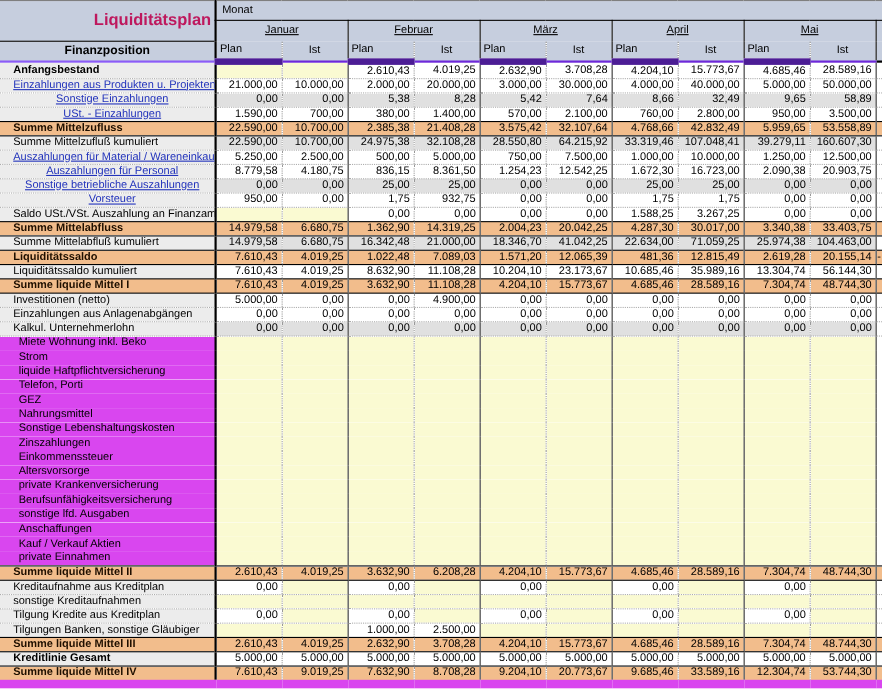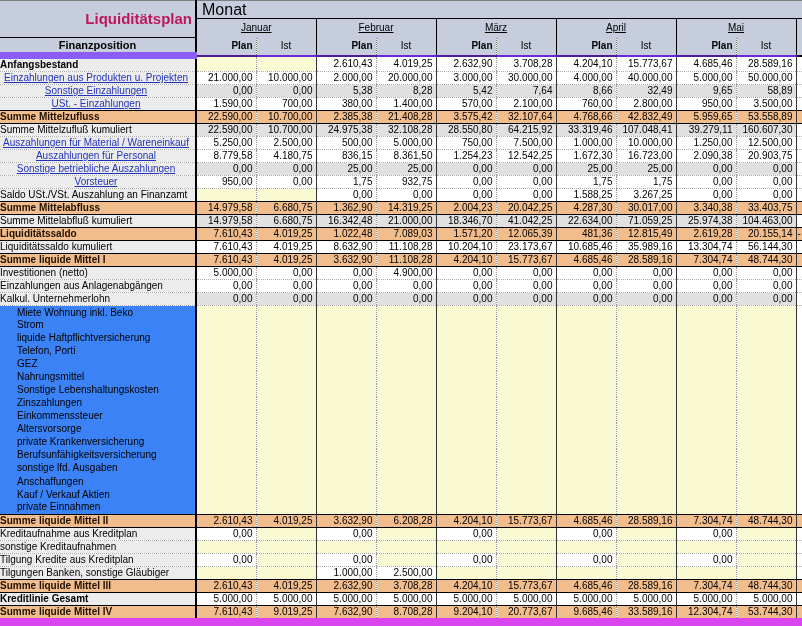--- a/index.html
+++ b/index.html
@@ -17,45 +17,45 @@
     box-sizing:border-box;
   }
   
   thead th{background:#C6CEDE;font-weight:normal;}
   th.title{
     font-size:15px;font-weight:bold;color:#be185d;text-align:right;
     border-bottom:1px solid #000;border-right:2px solid #000;border-top:1px solid #7f7f7f;
   }
   th.fin{
     font-weight:bold;color:#000;text-align:center;font-size:11px;
-    border-bottom:7px solid #8b5cf6;border-right:2px solid #000;margin-left:16px;
+    border-bottom:2px solid #8b5cf6;border-right:2px solid #000;margin-left:16px;
   }
   th.monat{
-    text-align:left;font-size:16px;padding-left:5px;
+    text-align:left;font-size:10px;padding-left:5px;
     border-bottom:1px solid #000;border-top:1px solid #7f7f7f;
   }
   th.month{text-align:center;border-left:1px solid #000;text-decoration:underline;}
-  th.planh{border-left:1px solid #000;text-align:right;border-bottom:2px solid #4c1d95;font-weight:bold;}
+  th.planh{border-left:1px solid #000;text-align:left;border-bottom:6px solid #4c1d95;}
   th.isth{border-left:1px dotted #777;text-align:center;border-bottom:2px solid #6d28d9;}
   th.sliverh{border-left:1px solid #000;border-bottom:2px solid #000;}
   th.sliverh.m{border-bottom:none;}
   
   tbody tr{height:13px;}
   td.label{
     background:#ECECEC;border-right:2px solid #000;
-    text-align:left;padding-left:0;color:#000;
+    text-align:left;padding-left:12px;color:#000;
   }
   td.val{text-align:right;background:#FFFFFF;color:#000;}
   td.mstart{border-left:1px solid #333;}
   td.split{border-left:1px dotted #999;}
   td.empty{background:#FAFAD2;}
   td.gray{background:#E0E0E0;}
   tr.detail td{border-bottom:1px dotted #ADADAD;}
   tr.sub td{border-bottom:none;}
-  tr.sub td.label{background:#3b82f6;margin-left:46px;}
+  tr.sub td.label{background:#d946ef;margin-left:46px;}
   td.subl{padding-left:17px;}
   td.link{color:#2233BB;text-decoration:underline;text-align:center;}
   td.boldl{font-weight:bold;}
   tr.sum td{
     background:#F2BD8C;border-top:1px solid #000;border-bottom:1px solid #000;
   }
   tr.sum td.label{font-weight:bold;color:#201000;margin-top:44px;}
   tr.kredit td{border-top:1px solid #000;}
   td.sliver{background:#FFFFFF;padding:0 1px;text-align:left;border-left:1px solid #333;}
   tbody tr:last-child td{border-bottom:8px solid #d946ef;}

